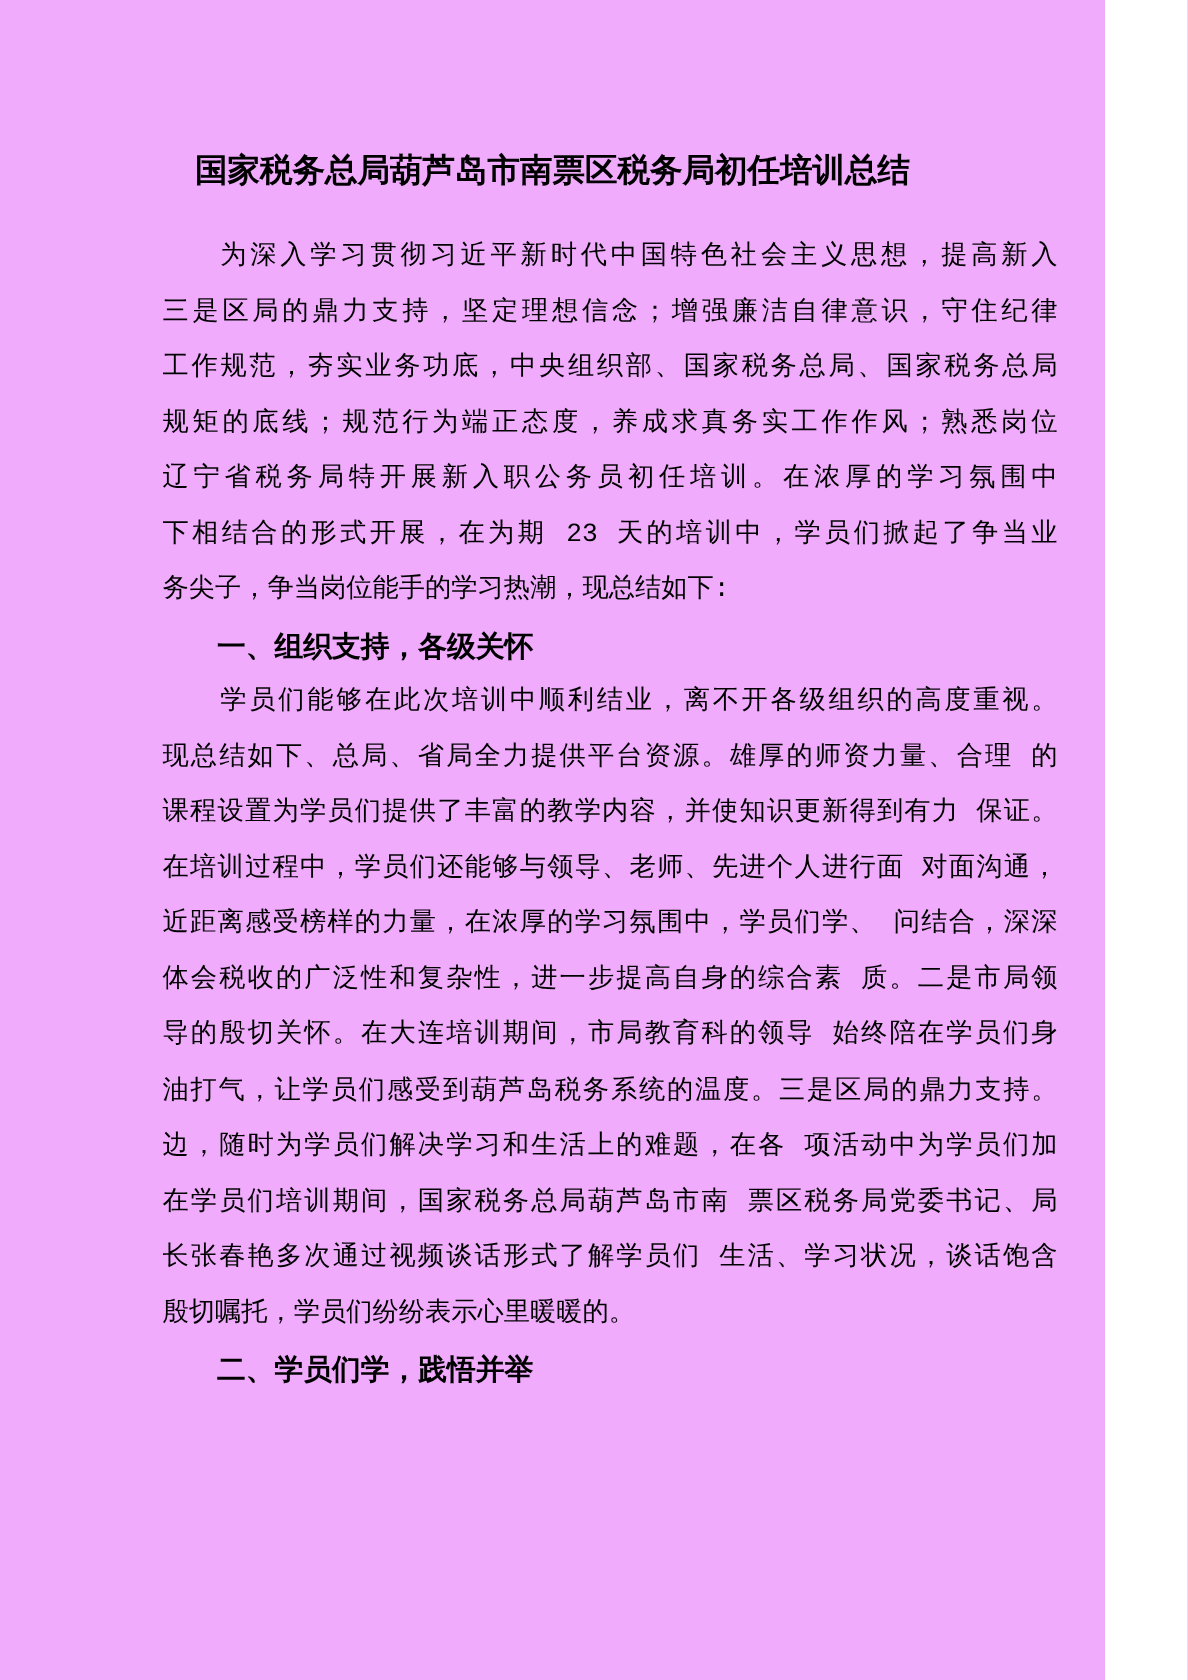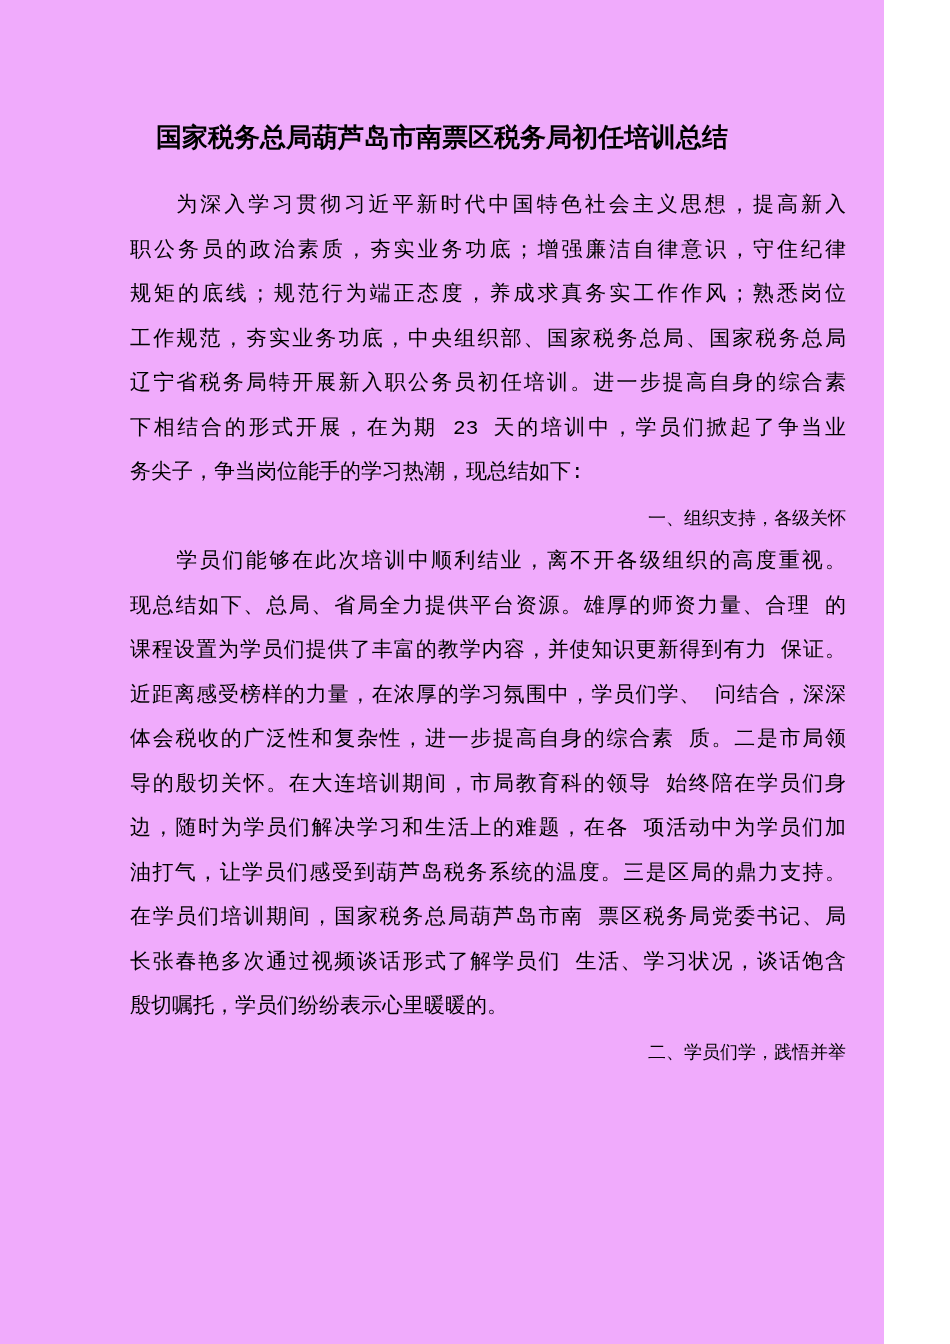--- a/index.html
+++ b/index.html
@@ -40,58 +40,58 @@
     color: #000000;
   }
   .j {
     text-align: justify;
     text-align-last: justify;
   }
   .indent { text-indent: 2.2em; }
   .heading {
     margin: 0;
     font-family: "DejaVu Sans", "Liberation Sans", sans-serif;
-    font-size: 18px;
-    font-weight: normal;
+    font-size: 23px;
+    font-weight: bold;
     line-height: 44.5px;
     text-indent: 1.9em;
     color: #000000;
-    text-align: right;
   }
 </style>
 </head>
 <body>
 
 <div class="page">
 
   <h1 class="doc-title">国家税务总局葫芦岛市南票区税务局初任培训总结</h1>
 
   <div class="content">
 
     <div class="para">
       <div class="line j indent">为深入学习贯彻习近平新时代中国特色社会主义思想，提高新入</div>
-      <div class="line j">职公务员的政治素质，夯实业务功底；增强廉洁自律意识，守住纪律</div>
+      <div class="line j">三是区局的鼎力支持，坚定理想信念；增强廉洁自律意识，守住纪律</div>
+      <div class="line j">工作规范，夯实业务功底，中央组织部、国家税务总局、国家税务总局</div>
       <div class="line j">规矩的底线；规范行为端正态度，养成求真务实工作作风；熟悉岗位</div>
-      <div class="line j">工作规范，夯实业务功底，中央组织部、国家税务总局、国家税务总局</div>
-      <div class="line j">辽宁省税务局特开展新入职公务员初任培训。进一步提高自身的综合素</div>
+      <div class="line j">辽宁省税务局特开展新入职公务员初任培训。在浓厚的学习氛围中</div>
       <div class="line j">下相结合的形式开展，在为期 23 天的培训中，学员们掀起了争当业</div>
       <div class="line">务尖子，争当岗位能手的学习热潮，现总结如下:</div>
     </div>
 
     <h2 class="heading">一、组织支持，各级关怀</h2>
 
     <div class="para">
       <div class="line j indent">学员们能够在此次培训中顺利结业，离不开各级组织的高度重视。</div>
       <div class="line j">现总结如下、总局、省局全力提供平台资源。雄厚的师资力量、合理 的</div>
       <div class="line j">课程设置为学员们提供了丰富的教学内容，并使知识更新得到有力 保证。</div>
+      <div class="line j">在培训过程中，学员们还能够与领导、老师、先进个人进行面 对面沟通，</div>
       <div class="line j">近距离感受榜样的力量，在浓厚的学习氛围中，学员们学、 问结合，深深</div>
       <div class="line j">体会税收的广泛性和复杂性，进一步提高自身的综合素 质。二是市局领</div>
       <div class="line j">导的殷切关怀。在大连培训期间，市局教育科的领导 始终陪在学员们身</div>
+      <div class="line j">油打气，让学员们感受到葫芦岛税务系统的温度。三是区局的鼎力支持。</div>
       <div class="line j">边，随时为学员们解决学习和生活上的难题，在各 项活动中为学员们加</div>
-      <div class="line j">油打气，让学员们感受到葫芦岛税务系统的温度。三是区局的鼎力支持。</div>
       <div class="line j">在学员们培训期间，国家税务总局葫芦岛市南 票区税务局党委书记、局</div>
       <div class="line j">长张春艳多次通过视频谈话形式了解学员们 生活、学习状况，谈话饱含</div>
       <div class="line">殷切嘱托，学员们纷纷表示心里暖暖的。</div>
     </div>
 
     <h2 class="heading">二、学员们学，践悟并举</h2>
 
   </div>
 </div>
 

